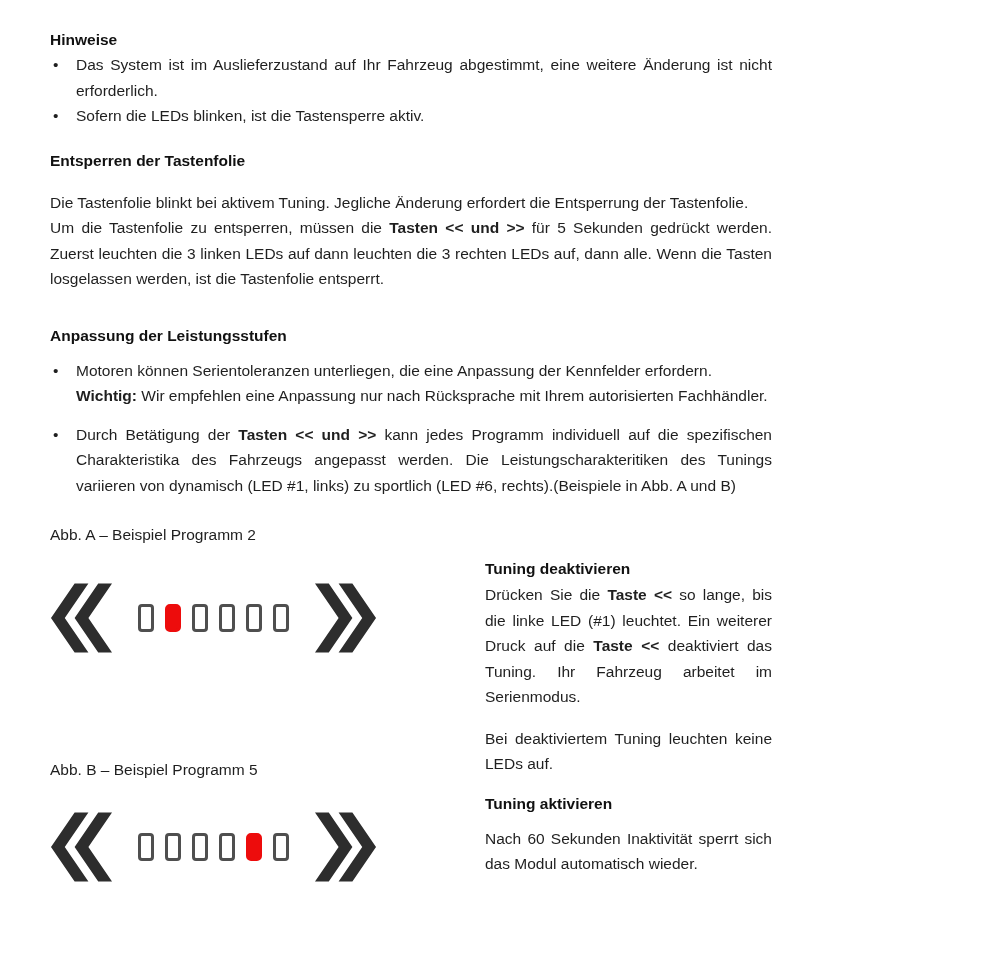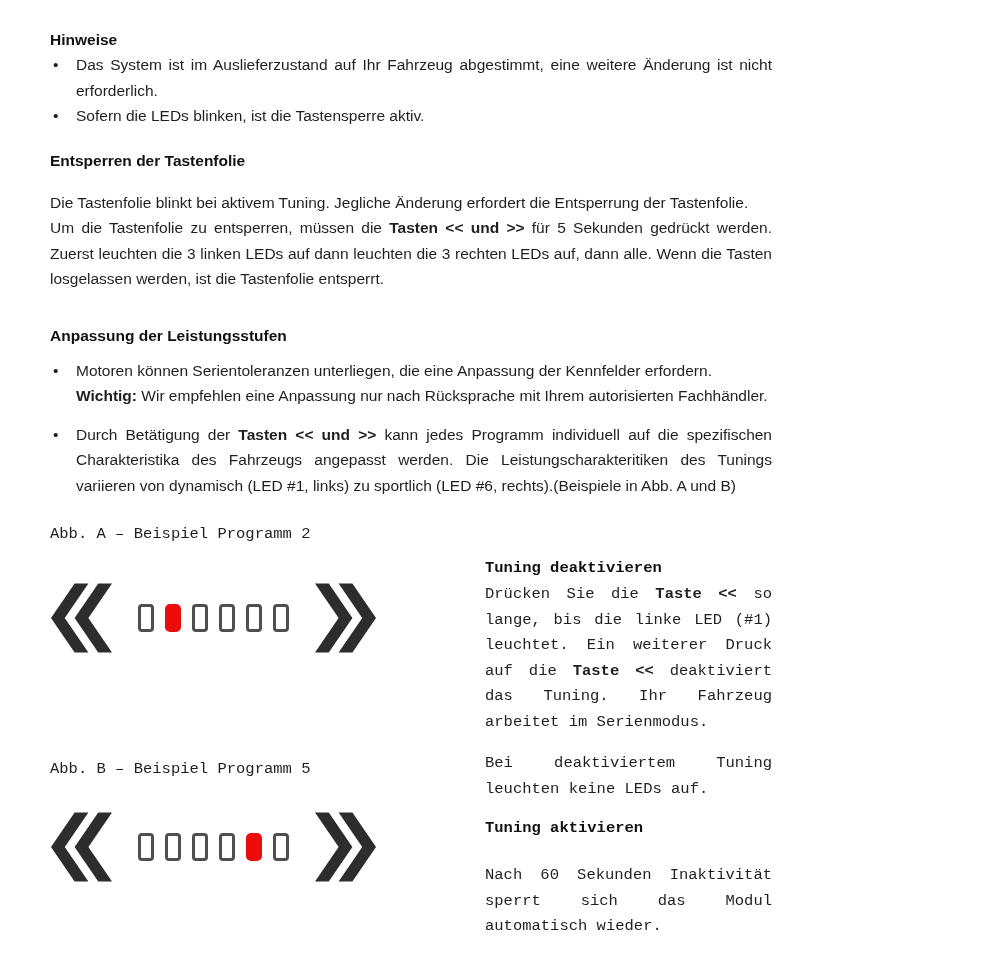--- a/index.html
+++ b/index.html
@@ -29,21 +29,21 @@
     position:absolute; left:3px; top:0;
   }
   .gap-li { margin-top:13px; }
 
   .sec-entsperren { margin-top:19px; }
   .sec-entsperren p { margin-top:17px; }
   .sec-anpassung { margin-top:31px; }
   .sec-anpassung ul { margin-top:10px; }
 
   
-  .fig-area { display:flex; margin-top:24px;font-family:Liberation Mono, monospace; }
+  .fig-area { display:flex; margin-top:24px; }
   .col-left { width:435px; flex:0 0 435px; }
   .col-right { flex:1; margin-top:34px; }
 
   .fig-label { line-height:25px; }
   .led-figure {
     display:flex; align-items:center;
     height:70px;
   }
   .fig-a { margin-top:36px; }
   .label-b { margin-top:104px; }
@@ -65,21 +65,21 @@
     border-color:#ed0c0c;
     background:#ed0c0c;
     border-radius:5px;
   }
 
   .col-right h3 { }
   .col-right .p1 { margin-top:1px; text-align:justify; }
   .col-right .p2 { margin-top:16px; text-align:justify; }
   .h-aktivieren { margin-top:14px; }
   .col-right .p3 { margin-top:7px; text-align:justify; }
-  .col-right .p4 { margin-top:22px; text-align:justify; }
+  .col-right .p4 { margin-top:10px; text-align:justify; }
 </style>
 </head>
 <body>
 
 <div class="page">
 
   <section>
     <h3 class="sec-title">Hinweise</h3>
     <ul class="bullets">
       <li>Das System ist im Auslieferzustand auf Ihr Fahrzeug abgestimmt, eine weitere Änderung ist nicht erforderlich.</li>

